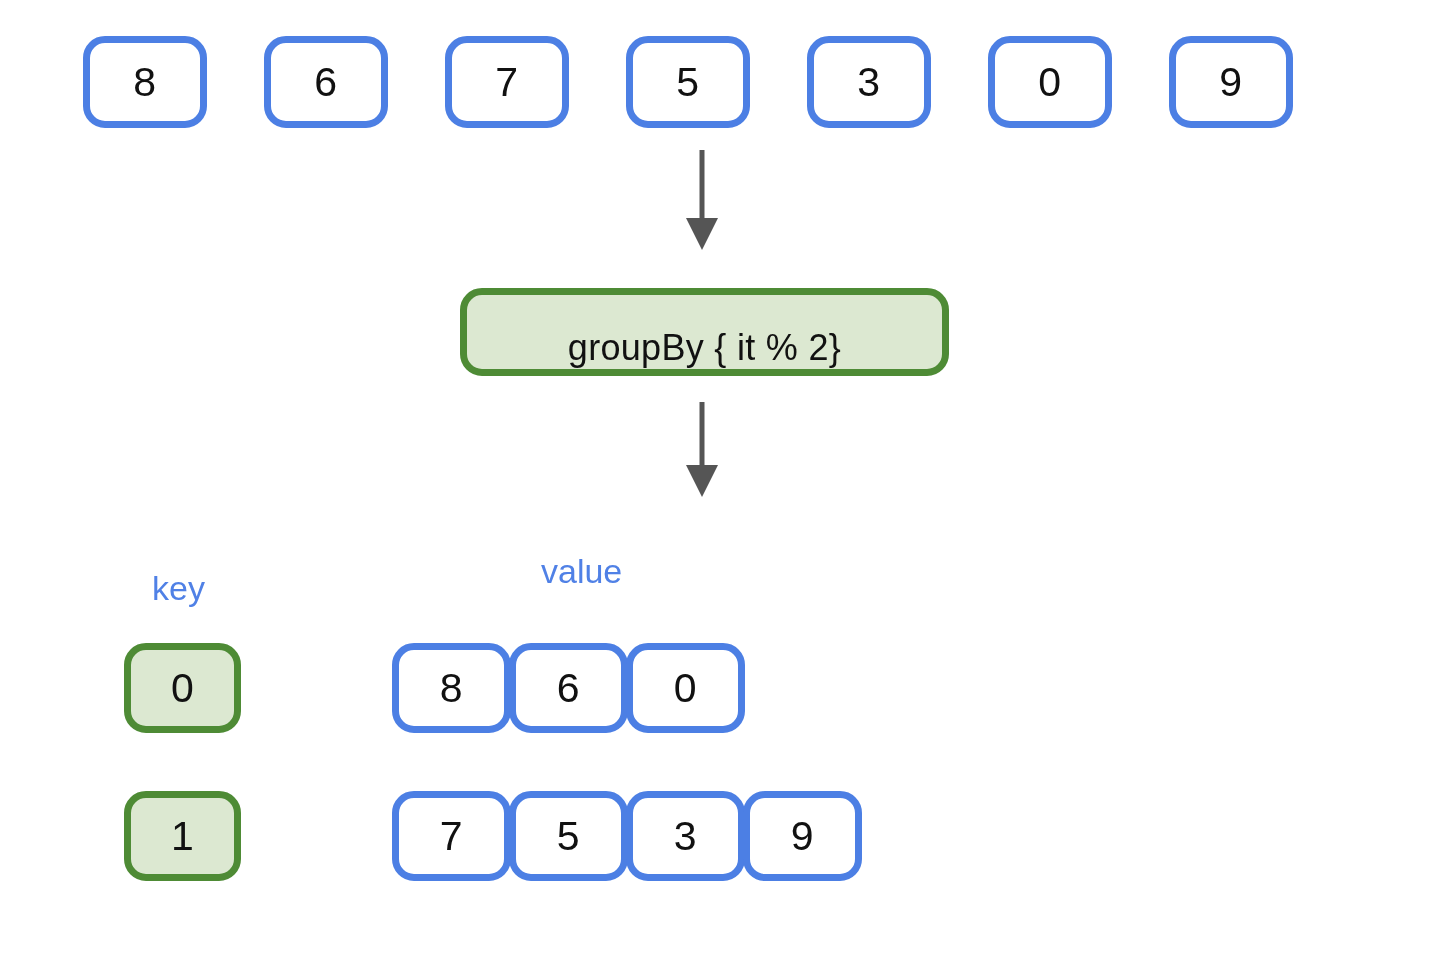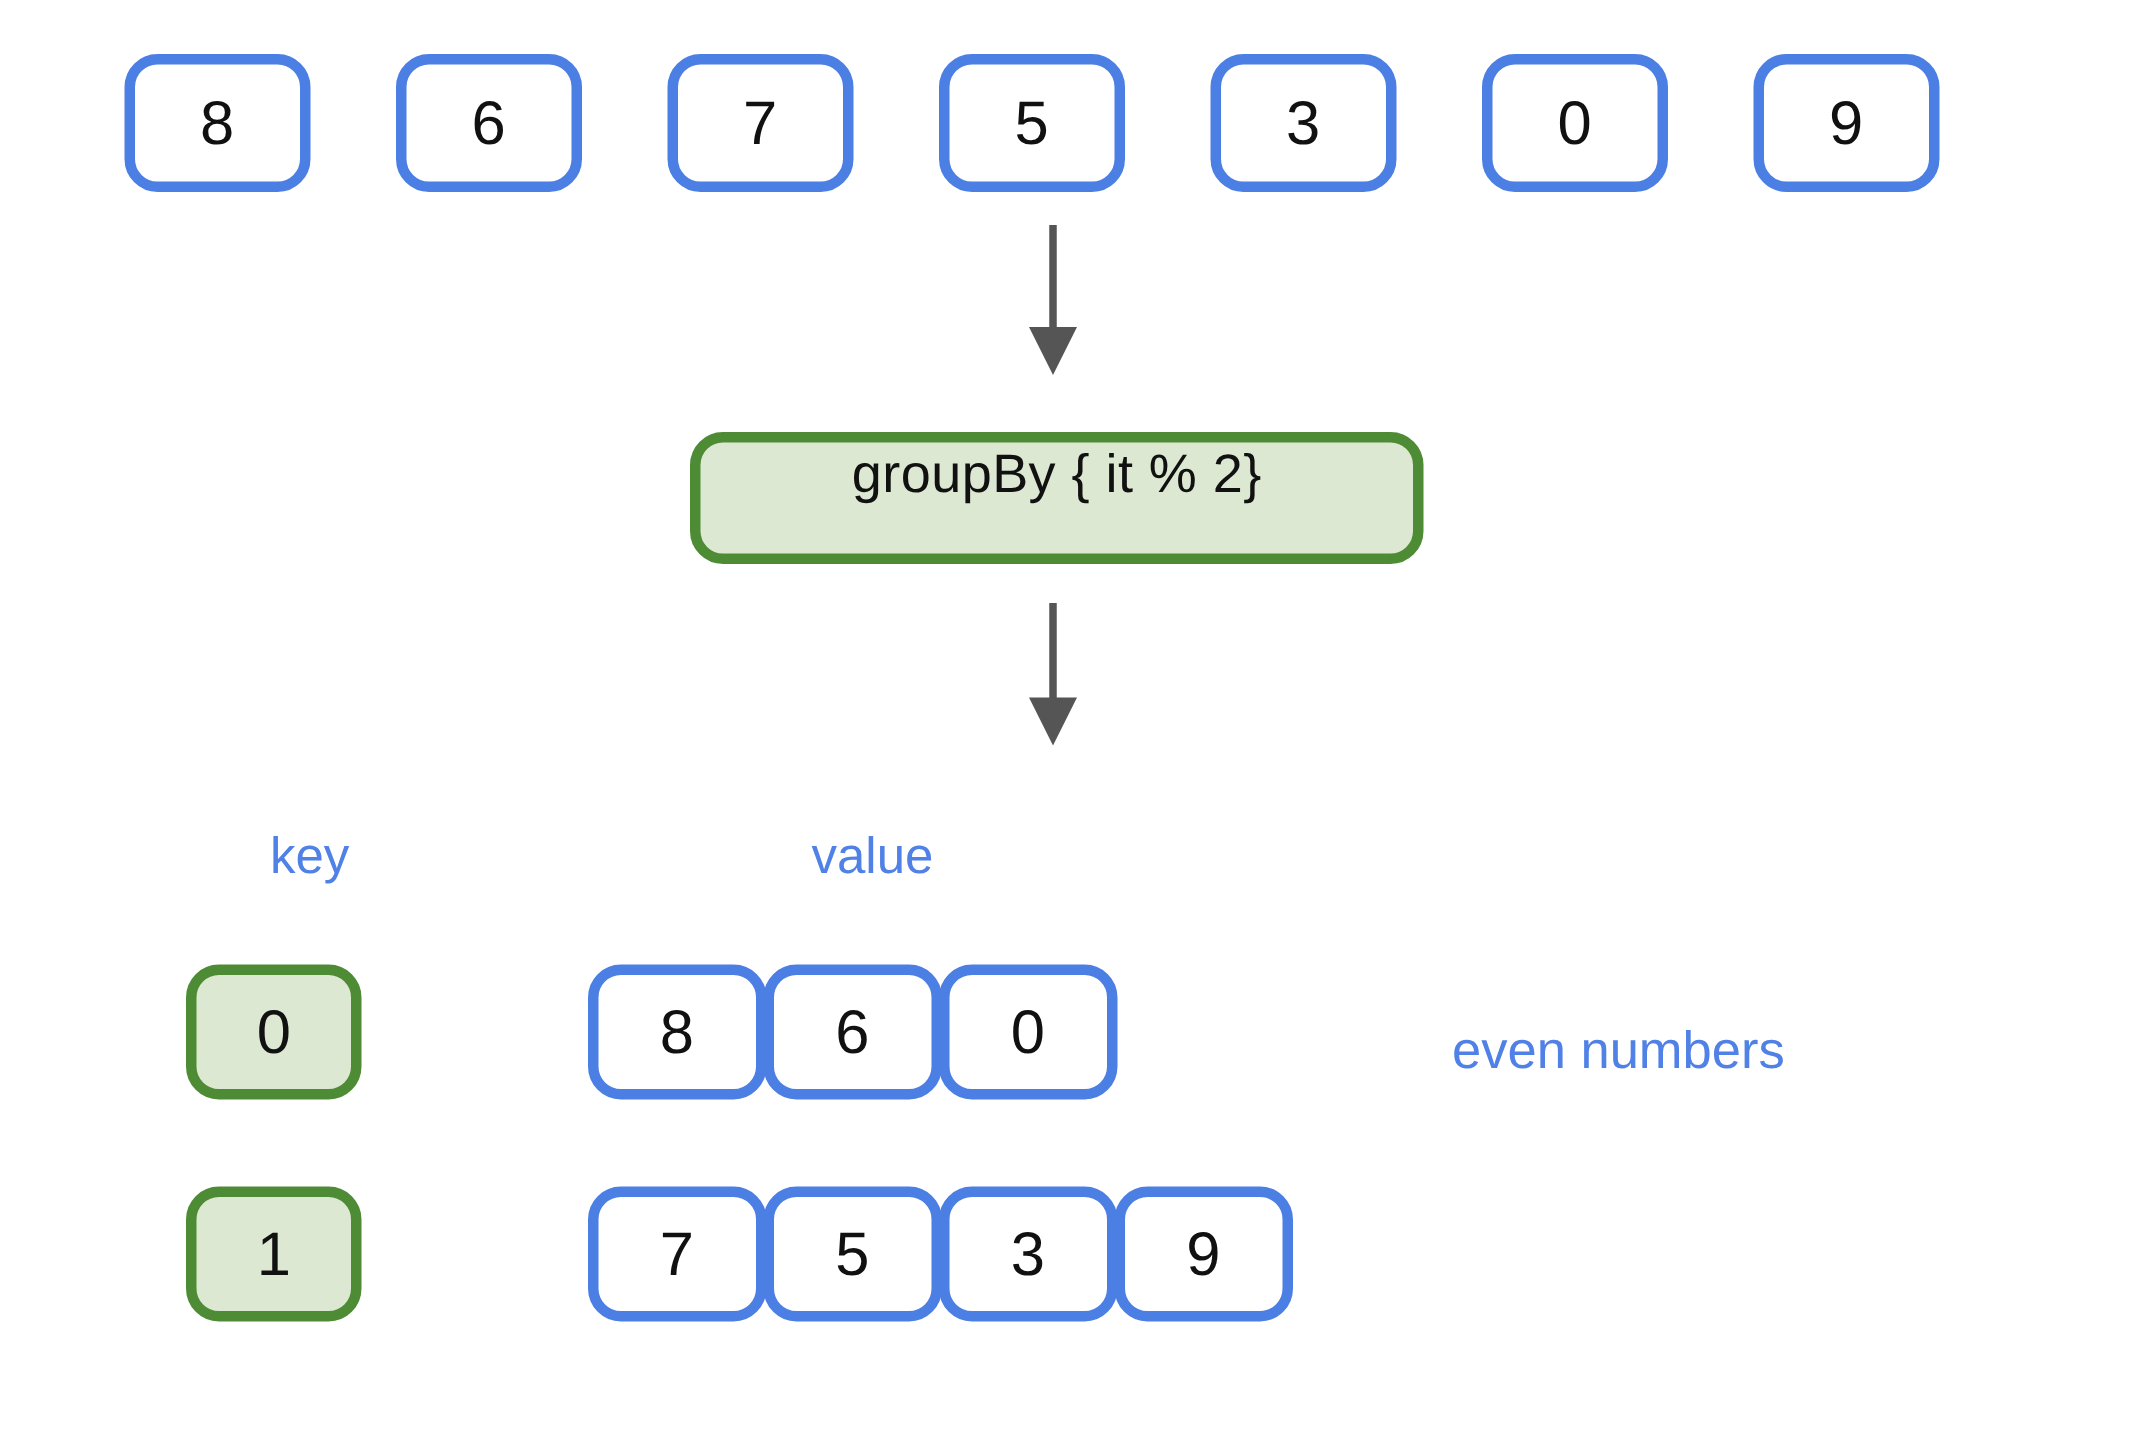--- a/index.html
+++ b/index.html
@@ -76,21 +76,21 @@
     position: absolute;
     box-sizing: border-box;
     left: 460px;
     top: 288px;
     width: 489px;
     height: 88px;
     background: #DCE8D1;
     border: 7px solid #4E8B35;
     border-radius: 22px;
     display: flex;
-    align-items: flex-start;
+    align-items: flex-end;
     justify-content: center;
     color: #111111;
     font-size: 36px;
     letter-spacing: 0.3px;
     font-family: "Liberation Sans", sans-serif;
   }
 
   
   .arrow { position: absolute; }
 
@@ -148,37 +148,36 @@
 
   <div id="groupby-box">
     <span>groupBy { it % 2}</span>
   </div>
 
   <svg class="arrow" style="left:672px;top:400px;" width="60" height="105" viewBox="0 0 60 105">
     <line x1="30" y1="2" x2="30" y2="73" stroke="#555555" stroke-width="5"></line>
     <polygon points="30,97 14,65 46,65" fill="#555555"></polygon>
   </svg>
 
-  <div class="blue-label" style="left:152px;top:554px;margin-left:28px;">key</div>
+  <div class="blue-label" style="left:152px;top:571px;">key</div>
   <div class="blue-label" style="left:517px;top:554px;margin-left:24px;">value</div>
 
   <div class="abs" style="left:0;top:643px;width:1436px;height:92px;">
     <div class="key-cell" style="top:0;">
       <span>0</span>
     </div>
     <div class="cell value-cell" style="left:392px;top:0;">
         <span>8</span>
       </div>
     <div class="cell value-cell" style="left:509px;top:0;">
         <span>6</span>
       </div>
     <div class="cell value-cell" style="left:626px;top:0;">
         <span>0</span>
       </div>
-    <div class="side-label" style="left:968px;top:40px;">even numbers</div>
   </div>
 
   <div class="abs" style="left:0;top:791px;width:1436px;height:92px;">
     <div class="key-cell" style="top:0;">
       <span>1</span>
     </div>
     <div class="cell value-cell" style="left:392px;top:0;">
         <span>7</span>
       </div>
     <div class="cell value-cell" style="left:509px;top:0;">

